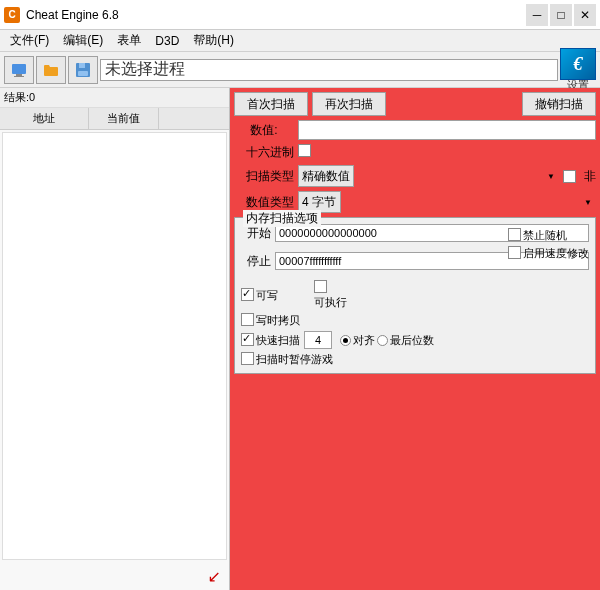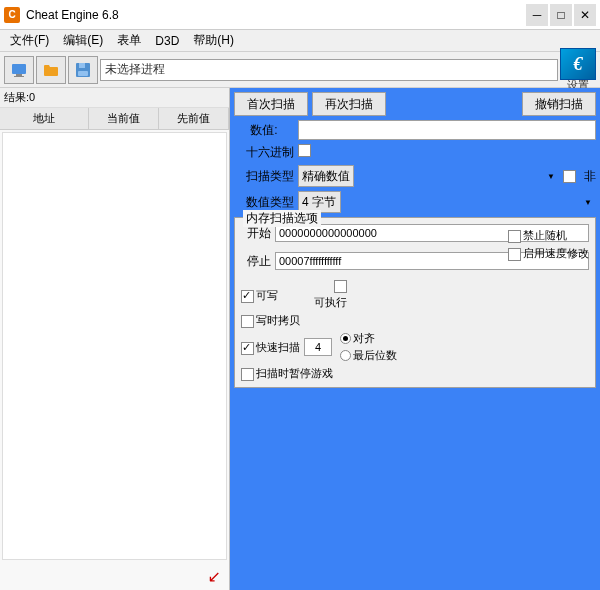--- a/index.html
+++ b/index.html
@@ -169,21 +169,21 @@
       bottom: 4px;
     }
 
     
     .right-panel {
       flex: 1;
       display: flex;
       flex-direction: column;
       padding: 4px;
       gap: 4px;
-      background: #3b82f6;
+      background: #ef4444;
     }
 
     .scan-buttons-row {
       display: flex;
       gap: 4px;
       align-items: center;
     }
     .scan-btn {
       padding: 3px 12px;
       border: 1px solid #a0a0a0;
@@ -318,21 +318,21 @@
     }
 
     .mem-checks-row {
       display: flex;
       align-items: center;
       gap: 6px;
       margin-bottom: 3px;
     }
     .mem-check-item {
       display: flex;
-      align-items: flex-end;
+      align-items: flex-start;
       gap: 2px;
       font-size: 11px;
     }
     .checkbox-square {
       width: 13px;
       height: 13px;
       border: 1px solid #888;
       background: #fff;
       display: inline-block;
       position: relative;
@@ -453,38 +453,37 @@
     </svg>
   </button>
   <button class="toolbar-btn" title="Save">
     <svg width="18" height="18" viewBox="0 0 18 18">
       <rect x="2" y="2" width="14" height="14" rx="1" fill="#5090d0"></rect>
       <rect x="5" y="2" width="6" height="5" fill="#90c0f0"></rect>
       <rect x="4" y="10" width="10" height="5" rx="1" fill="#90c0f0"></rect>
     </svg>
   </button>
   <div class="toolbar-process-bar">
-    <span style="color:#333; font-size:12px;">未选择进程</span>
+    <span style="color:#333; font-size:16px;">未选择进程</span>
   </div>
   <div style="display:flex; flex-direction:column; align-items:center;">
     <div class="toolbar-ce-logo">
       <span style="font-family:serif;">€</span>
     </div>
     <span class="toolbar-settings-label">设置</span>
   </div>
 </div>
 
 <div class="main-layout">
 
   <div class="left-panel">
     <div class="results-count">结果:0</div>
     <div class="list-header">
       <div class="list-header-cell">地址</div>
       <div class="list-header-cell">当前值</div>
-      <div class="list-header-cell">先前值</div>
     </div>
     <div class="list-content"></div>
     <div class="list-bottom">
       <span class="arrow-icon">↙</span>
     </div>
   </div>
 
   <div class="right-panel">
 
     <div class="scan-buttons-row">
@@ -555,21 +554,21 @@
           <span>写时拷贝</span>
         </div>
       </div>
 
       <div class="quick-scan-row">
         <div class="mem-check-item">
           <span class="checkbox-square checked"></span>
           <span>快速扫描</span>
         </div>
         <input class="quick-scan-input" type="text" value="4" style="">
-        <div style="display:flex; flex-direction:column; gap:2px; margin-left: 4px;">
+        <div style="display:flex; flex-direction:row; gap:2px; margin-left: 4px;">
           <div class="radio-item">
             <span class="radio-circle selected"></span>
             <span>对齐</span>
           </div>
           <div class="radio-item">
             <span class="radio-circle"></span>
             <span>最后位数</span>
           </div>
         </div>
       </div>

